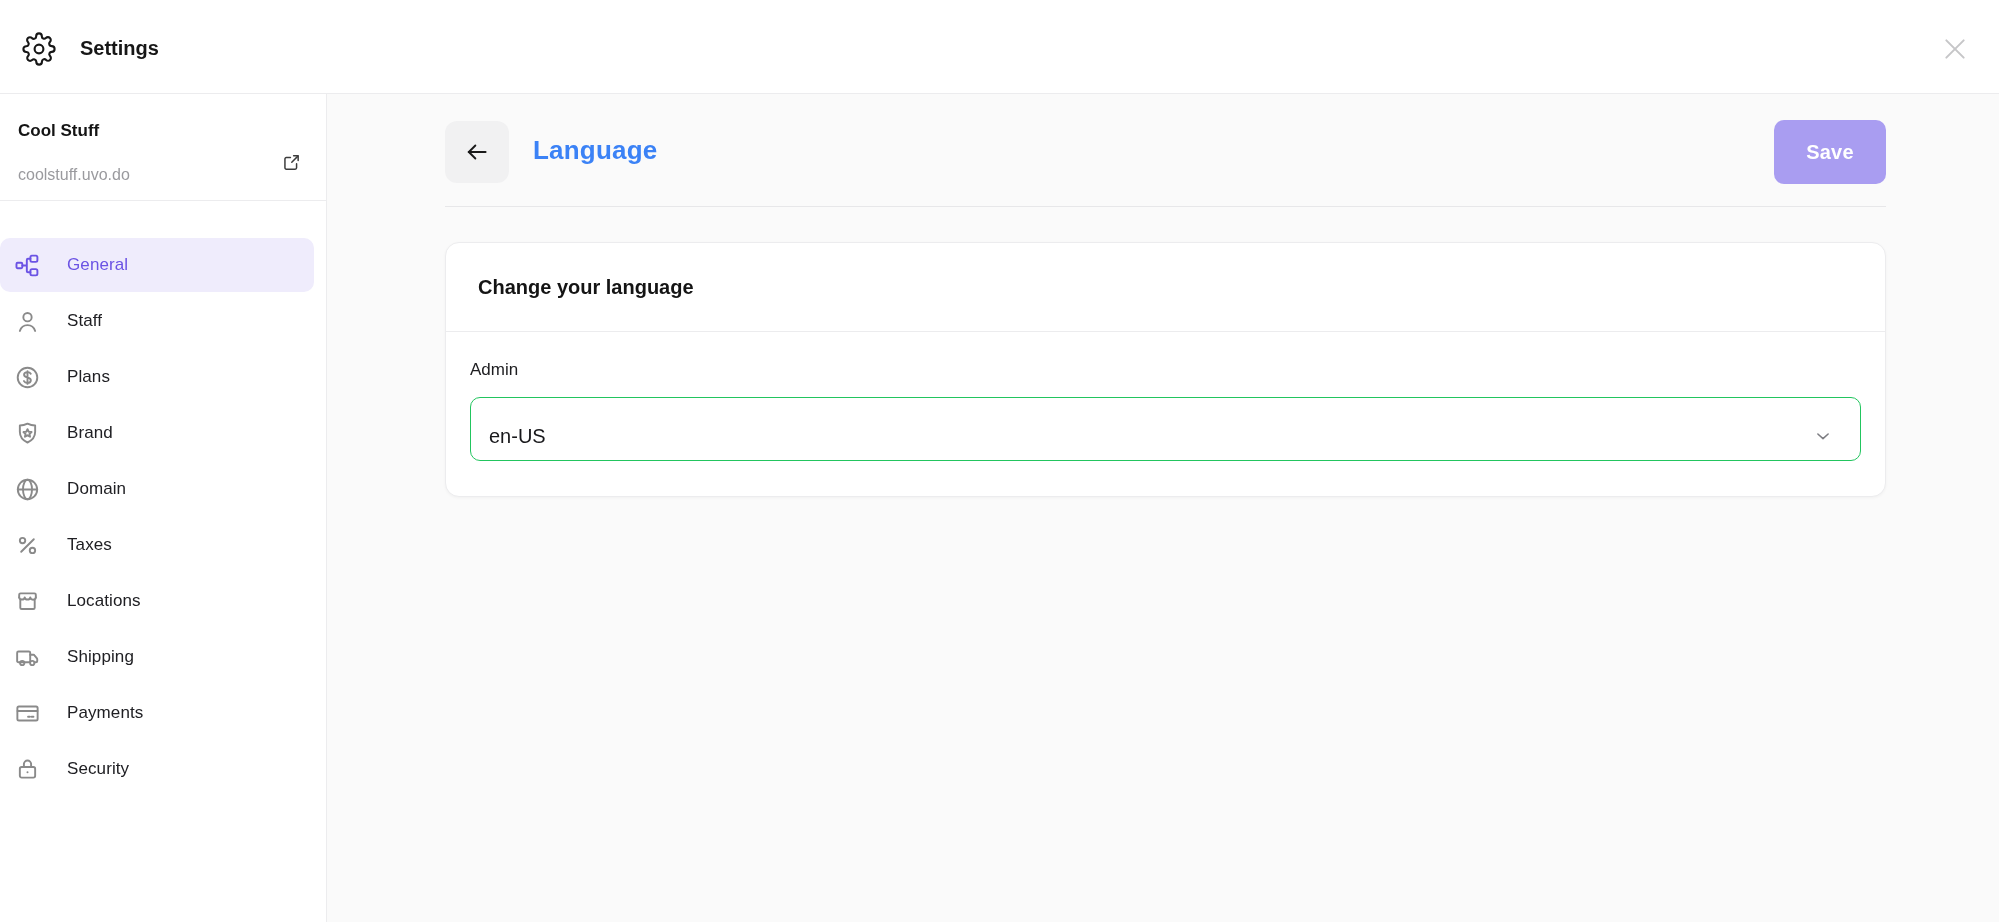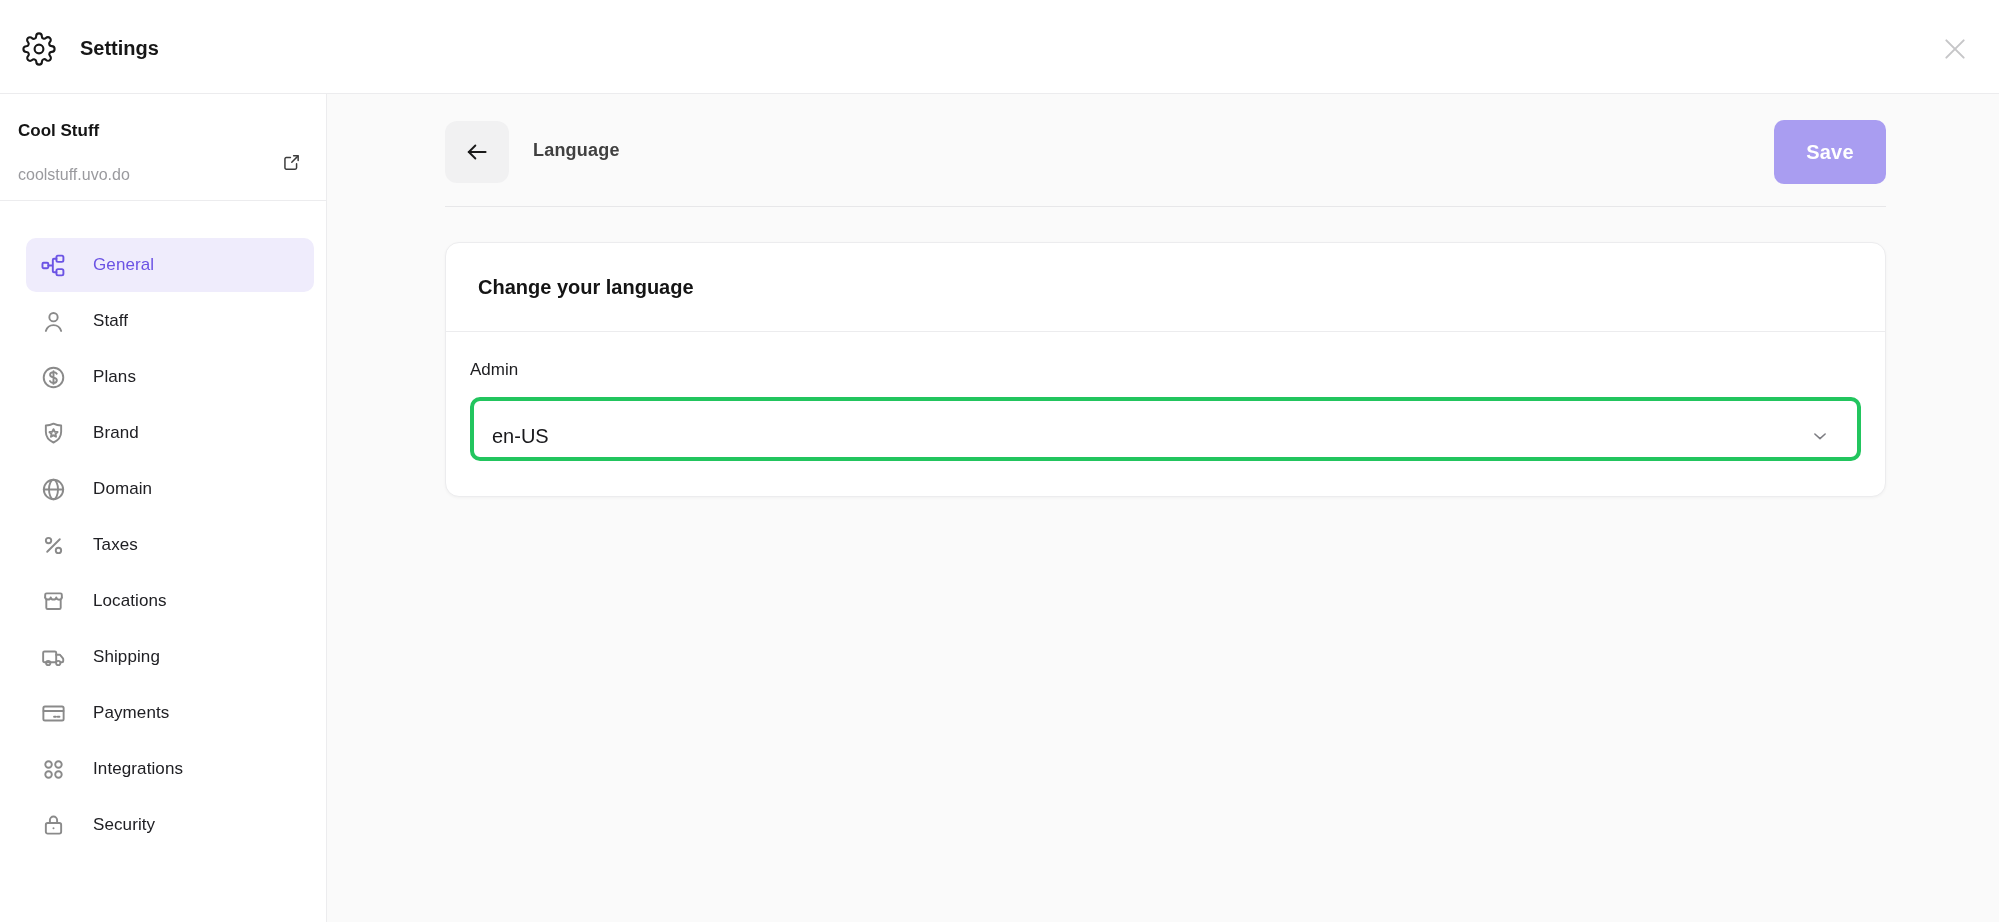--- a/index.html
+++ b/index.html
@@ -41,58 +41,58 @@
   .store{
     height:107px;display:flex;align-items:center;
     padding:10px 24px 0 18px;border-bottom:1px solid var(--border);
   }
   .store-name{font-size:17px;font-weight:700;color:#141414;line-height:20px}
   .store-domain{font-size:16px;color:#9a9a9e;line-height:19px;margin-top:24px}
   .ext-btn{
     margin-left:auto;background:none;border:none;padding:0;cursor:pointer;
     width:21px;height:21px;color:#3c3c3c;align-self:center;margin-top:20px;
   }
-  .nav{padding:37px 12px 0 26px}
+  .nav{padding:37px 12px 0 0}
   .nav-item{
     height:54px;border-radius:10px;display:flex;align-items:center;
     padding-left:14px;margin-bottom:2px;cursor:pointer;color:#202024;
   }
   .nav-item .nav-icon{width:27px;height:27px;color:#8a8a8a;margin-right:26px;flex:none}
   .nav-item .nav-label{font-size:17px;letter-spacing:.1px}
   .nav-item.active{background:var(--accent-soft);color:var(--accent)}
   .nav-item.active .nav-icon{color:var(--accent)}
 
   
   .main{flex:1;background:var(--main-bg);padding:26px 113px 0 118px}
   .page-header{display:flex;align-items:center;height:64px}
   .back-btn{
     width:64px;height:62px;border-radius:12px;border:none;cursor:pointer;
     background:#f1f1f2;color:#1a1a1a;
     display:flex;align-items:center;justify-content:center;
   }
   .back-btn svg{width:28px;height:28px}
-  .page-title{font-size:18px;font-weight:700;margin:0 0 4px 24px;color:#404040;letter-spacing:.2px}
+  .page-title{font-size:26px;font-weight:700;margin:0 0 4px 24px;color:#3b82f6;letter-spacing:.2px}
   .save-btn{
     margin-left:auto;width:112px;height:64px;border:none;border-radius:10px;
     background:var(--save);color:#fff;font-size:20px;font-weight:700;
     font-family:inherit;cursor:pointer;letter-spacing:.2px;
   }
   .header-rule{border:none;border-top:1px solid #e7e7e9;margin:22px 0 0}
 
   
   .card{
     margin-top:35px;background:#fff;border:1px solid var(--border);
     border-radius:14px;box-shadow:0 1px 3px rgba(0,0,0,.04);
   }
   .card-header{height:89px;display:flex;align-items:center;padding:0 24px;border-bottom:1px solid var(--border)}
   .card-title{font-size:20px;font-weight:700;margin:8px;color:#141414}
   .card-body{padding:28px 24px 35px}
   .field-label{display:block;font-size:17px;color:#1d1d20}
   .select{
-    margin-top:17px;height:64px;border:4px solid #22c55e;border-radius:10px;
+    margin-top:17px;height:64px;border:1px solid #22c55e;border-radius:10px;
     background:#fff;display:flex;align-items:center;padding:14px 26px 0 18px;cursor:pointer;
   }
   .select-value{font-size:20px;color:#18181b}
   .chev{margin-left:auto;width:22px;height:22px;color:#7d7d82}
 </style>
 </head>
 <body>
 
 <div class="app">
 
@@ -217,31 +217,20 @@
                 <rect x="3" y="5.8" width="18" height="12.4" rx="1.4"></rect>
                 <path d="M3.2 9.8h17.6"></path>
                 <path d="M12.5 14.9h1.6M15.7 14.9h1.6"></path>
               </svg>
             </span>
     <span class="nav-label">Payments</span>
   </div>
           <div class="nav-item">
     <span class="nav-icon">
               <svg viewBox="0 0 24 24" fill="none" stroke="currentColor" stroke-width="1.7" stroke-linecap="round" stroke-linejoin="round">
-                <circle cx="7.6" cy="7.6" r="2.9"></circle>
-                <circle cx="16.4" cy="7.6" r="2.9"></circle>
-                <circle cx="7.6" cy="16.4" r="2.9"></circle>
-                <circle cx="16.4" cy="16.4" r="2.9"></circle>
-              </svg>
-            </span>
-    <span class="nav-label">Integrations</span>
-  </div>
-          <div class="nav-item">
-    <span class="nav-icon">
-              <svg viewBox="0 0 24 24" fill="none" stroke="currentColor" stroke-width="1.7" stroke-linecap="round" stroke-linejoin="round">
                 <rect x="5.2" y="9.8" width="13.6" height="9.4" rx="1.6"></rect>
                 <path d="M8.8 9.8V7.2a3.2 3.2 0 0 1 6.4 0v2.6"></path>
                 <circle cx="12" cy="14.4" r="0.9" fill="currentColor" stroke="none"></circle>
               </svg>
             </span>
     <span class="nav-label">Security</span>
   </div>
         </nav>
     </aside>
 

